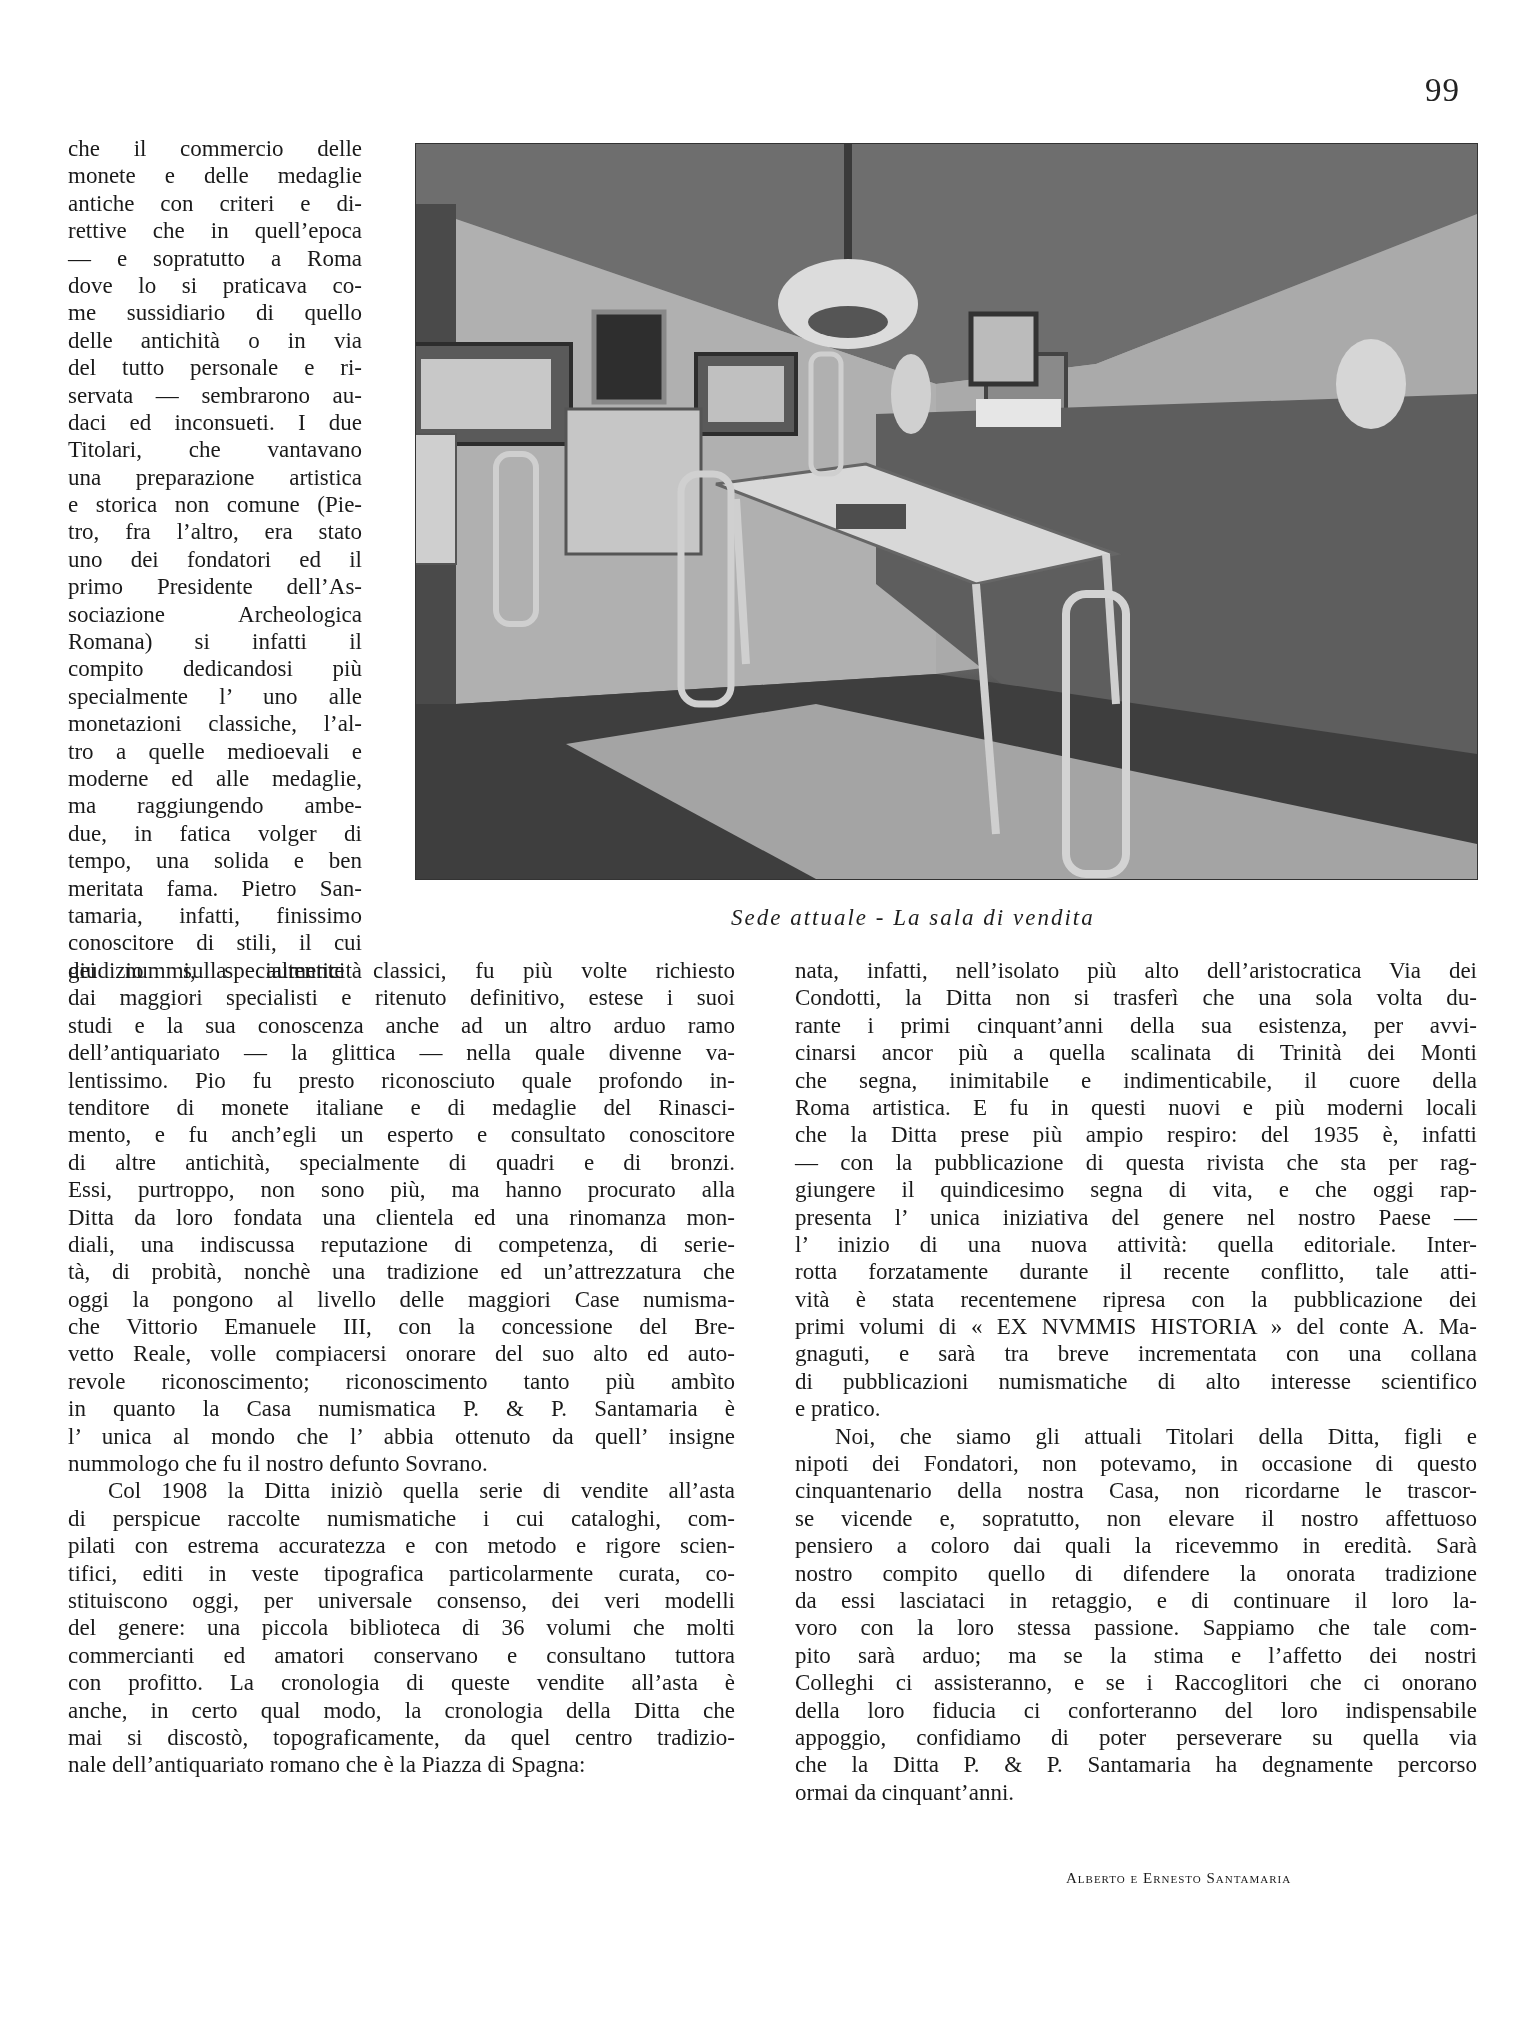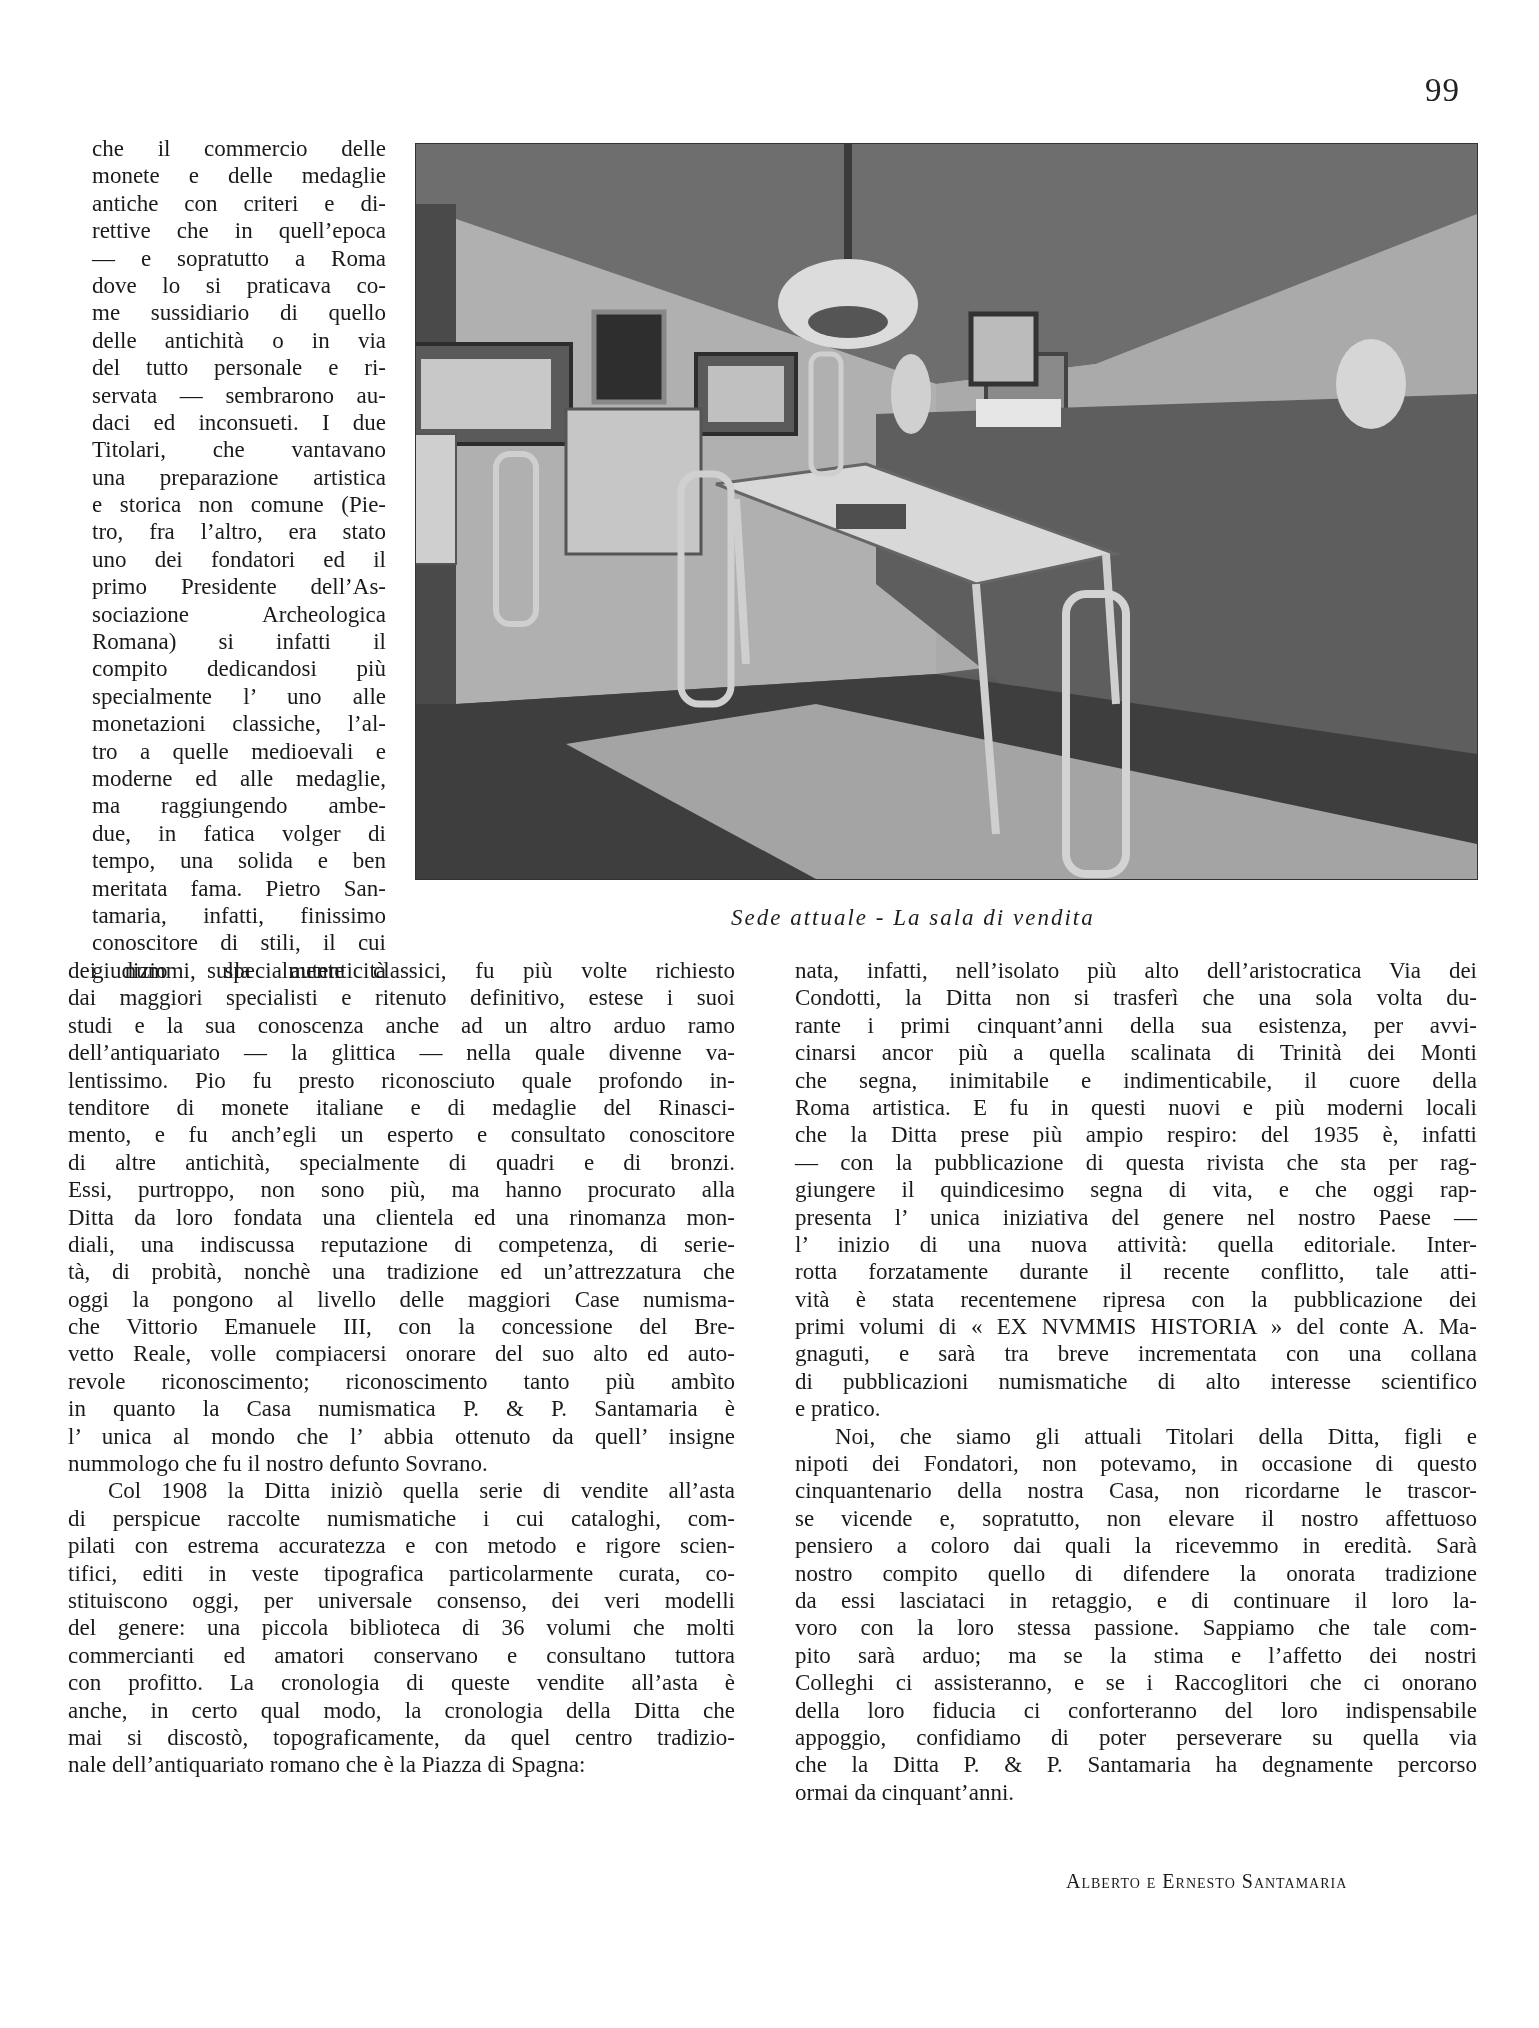--- a/index.html
+++ b/index.html
@@ -23,25 +23,25 @@
     position: absolute; left: 731px; top: 905px; width: 420px;
     font-style: italic; font-size: 23px; letter-spacing: 2px; color: #1e1e1e;
     white-space: nowrap;
   }
   .col {
     position: absolute; font-size: 23px; line-height: 27.4px; text-align: justify;
   }
   .line { display: block; text-align: justify; text-align-last: justify; height: 27.4px; white-space: nowrap; }
   .line.last { text-align-last: left; }
   .indent { padding-left: 40px; }
-  .left-narrow { left: 68px; top: 135px; width: 294px; margin-left: 24px; }
+  .left-narrow { left: 68px; top: 135px; width: 294px; }
   .left-wide { left: 68px; top: 957px; width: 667px; }
   .right-col { left: 795px; top: 957px; width: 682px; }
   .signature {
-    position: absolute; left: 1066px; top: 1870px; font-size: 20px; letter-spacing: 1px;
+    position: absolute; left: 1066px; top: 1870px; font-size: 15px; letter-spacing: 1px;
     font-variant: small-caps; white-space: nowrap;
   }
 </style>
 </head>
 <body>
 
 <div class="page-number">99</div>
 
 <div class="photo">
   <svg viewBox="0 0 1061 735" preserveAspectRatio="none">

